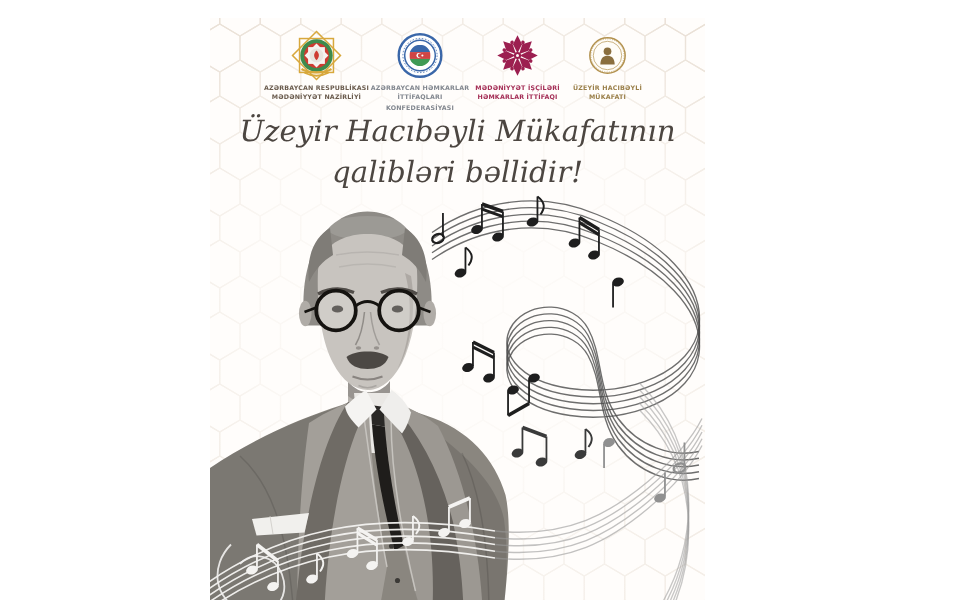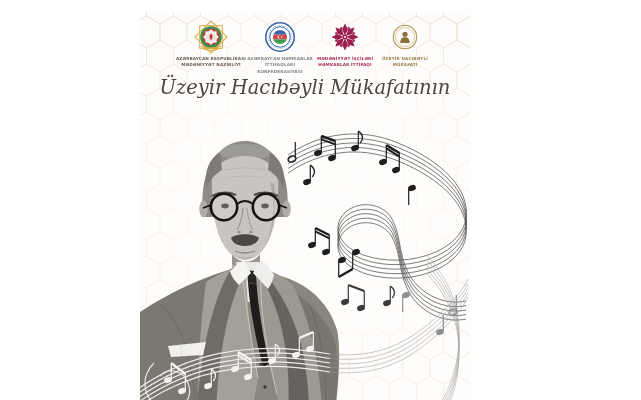--- a/index.html
+++ b/index.html
@@ -514,16 +514,17 @@
             <path d="M -5.2,6.5 C -5,1.5 -2.8,0.2 0,0.2 C 2.8,0.2 5,1.5 5.2,6.5 Z" fill="#8a6f3e"></path>
           </g>
         </svg>
         <div class="caption">ÜZEYİR HACIBƏYLİ
 MÜKAFATI</div>
       </div>
     </div>
 
     <div class="title">
       <div>Üzeyir Hacıbəyli Mükafatının</div>
+      <div>qalibləri bəllidir!</div>
     </div>
 
   </div>
 </div>
 
 </body></html>

